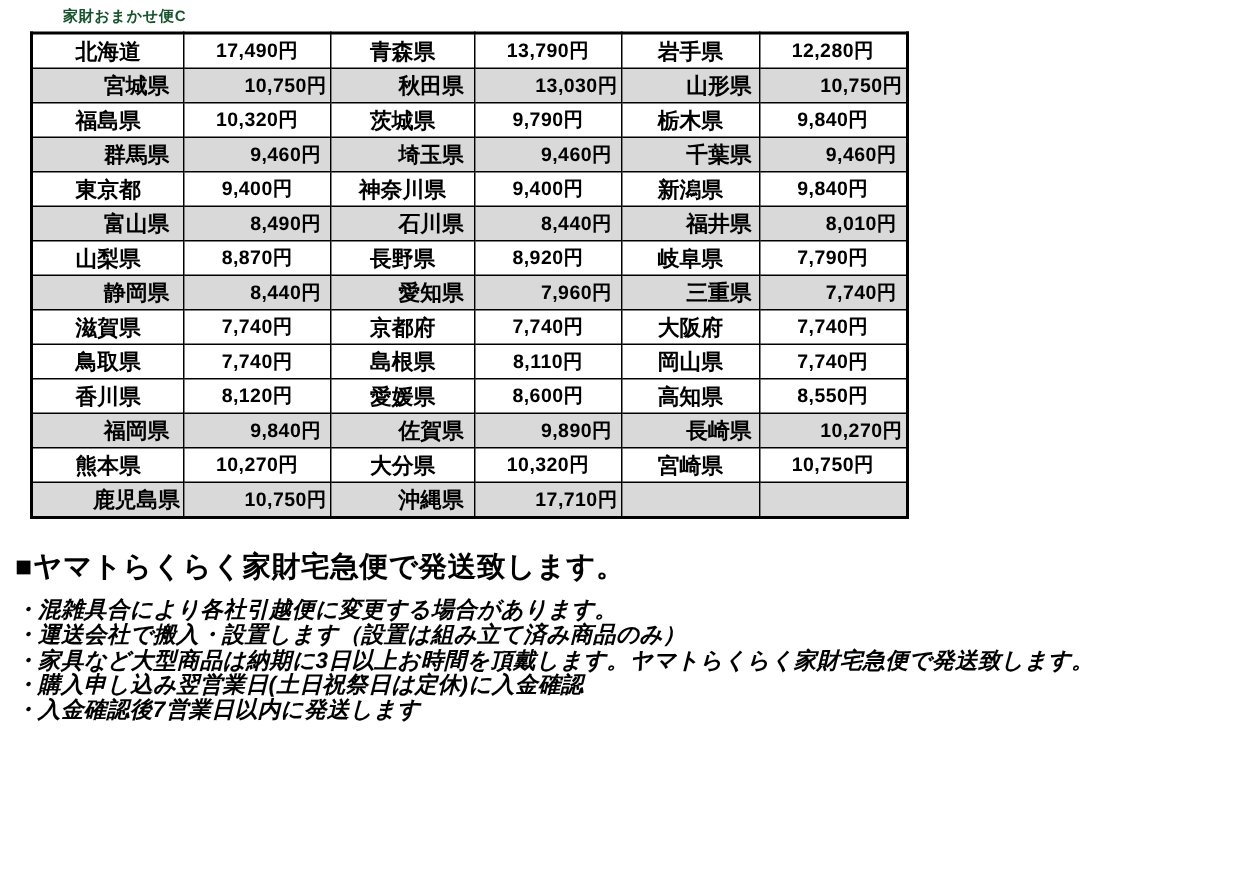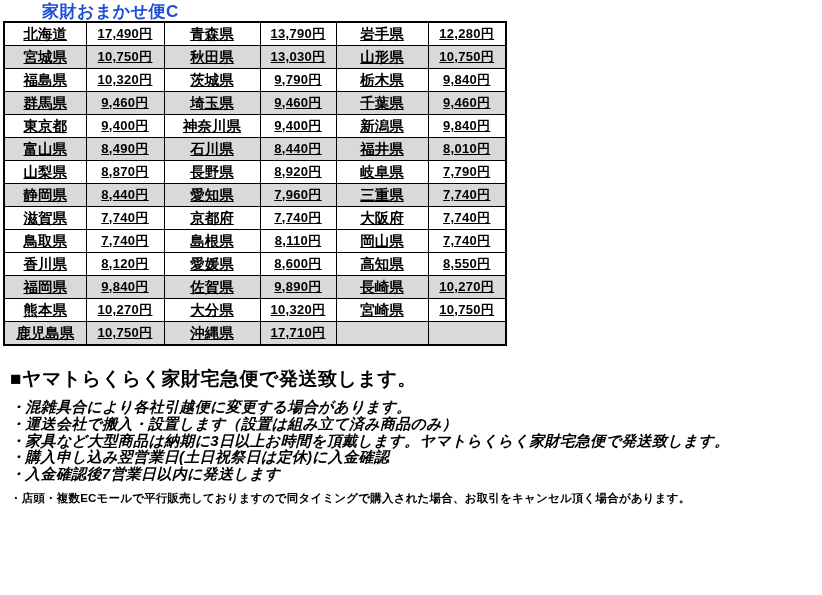--- a/index.html
+++ b/index.html
@@ -13,49 +13,49 @@
     color: #000000;
     overflow: hidden;
   }
   .page {
     position: relative;
     width: 822px;
     height: 595px;
   }
   .title {
     margin: 4px 0 2px 42px;
-    color: #1d4ed8;
-    font-size: 17px;
+    color: #14532d;
+    font-size: 10px;
     line-height: 15px;
     letter-spacing: 0.5px;
   }
   table.fee-table {
     border-collapse: collapse;
     table-layout: fixed;
-    margin-left: 3px;
+    margin-left: 20px;
     border: 2px solid #000000;
-    text-decoration: underline;
   }
   table.fee-table td {
     border: 1px solid #000000;
     height: 22px;
     padding: 0 2px;
     text-align: center;
     vertical-align: middle;
     font-size: 14.5px;
     white-space: nowrap;
     overflow: hidden;
     background: #ffffff;
   }
   table.fee-table td.price {
     font-size: 13px;
     letter-spacing: 0.3px;
   }
   table.fee-table tr.gray td {
     background: #d9d9d9;
+    padding-left: 40px;
   }
   .notes {
     margin: 24px 0 0 10px;
   }
   .notes-heading {
     font-size: 19px;
     line-height: 18px;
     margin-bottom: 11px;
     letter-spacing: 0.5px;
   }
@@ -208,16 +208,15 @@
 
   <div class="notes">
     <div class="notes-heading">■ヤマトらくらく家財宅急便で発送致します。</div>
     <div id="bullet-list">
         <div class="bullet">・混雑具合により各社引越便に変更する場合があります。</div>
         <div class="bullet">・運送会社で搬入・設置します（設置は組み立て済み商品のみ）</div>
         <div class="bullet">・家具など大型商品は納期に3日以上お時間を頂戴します。ヤマトらくらく家財宅急便で発送致します。</div>
         <div class="bullet">・購入申し込み翌営業日(土日祝祭日は定休)に入金確認</div>
         <div class="bullet">・入金確認後7営業日以内に発送します</div>
       </div>
-    <div class="small-note">・店頭・複数ECモールで平行販売しておりますので同タイミングで購入された場合、お取引をキャンセル頂く場合があります。</div>
   </div>
 
 </div>
 
 </body></html>

